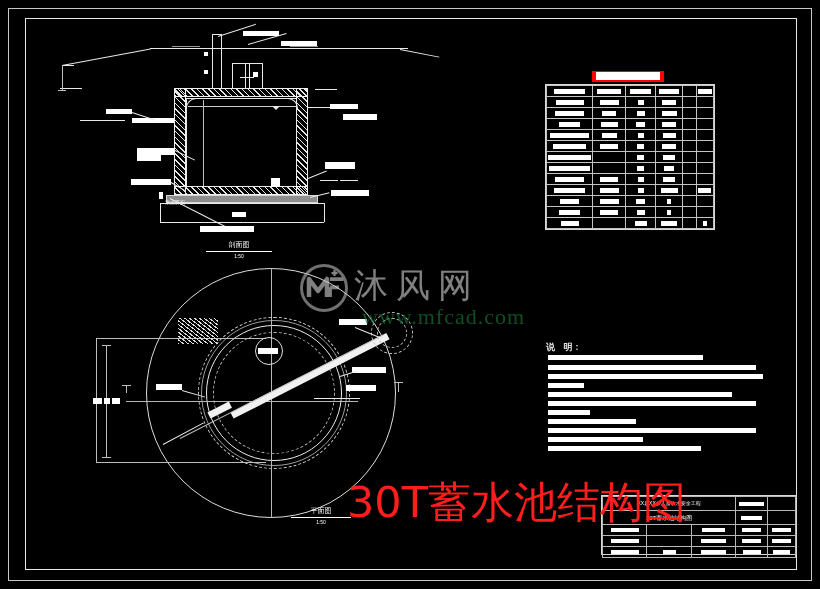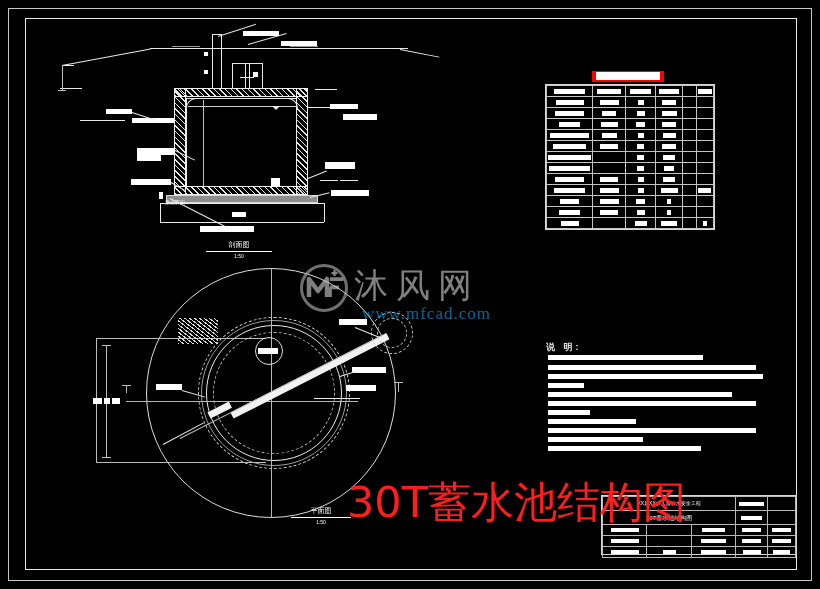--- a/index.html
+++ b/index.html
@@ -50,21 +50,21 @@
 
   
   .redtitle{position:absolute;left:347px;top:474px;color:#ff1d1d;font-size:43px;
             font-family:"DejaVu Sans",sans-serif;letter-spacing:0px;white-space:nowrap;}
 
   
   .wm{position:absolute;left:300px;top:258px;opacity:.62;}
   .wm-logo{position:absolute;left:0;top:6px;width:48px;height:48px;}
   .wm-cn{position:absolute;left:54px;top:5px;color:#cfcfcf;font-size:34px;letter-spacing:8px;
          font-family:"DejaVu Sans",sans-serif;white-space:nowrap;}
-  .wm-url{position:absolute;left:62px;top:46px;color:#0ea5e9;font-size:17px;letter-spacing:1px;
+  .wm-url{position:absolute;left:62px;top:46px;color:#15803d;font-size:22px;letter-spacing:1px;
           font-family:"Liberation Serif",serif;white-space:nowrap;}
 
   
   .lbl{position:absolute;color:#f2f2f2;font-size:5px;white-space:nowrap;line-height:1;}
   .viewlabel{position:absolute;color:#ffffff;font-size:7px;text-align:center;white-space:nowrap;line-height:1.25;}
   .viewlabel .ul{display:block;border-bottom:1px solid #fff;padding-bottom:1px;}
   .scale{display:block;font-size:5px;margin-top:1px;}
 </style>
 </head>
 <body>

